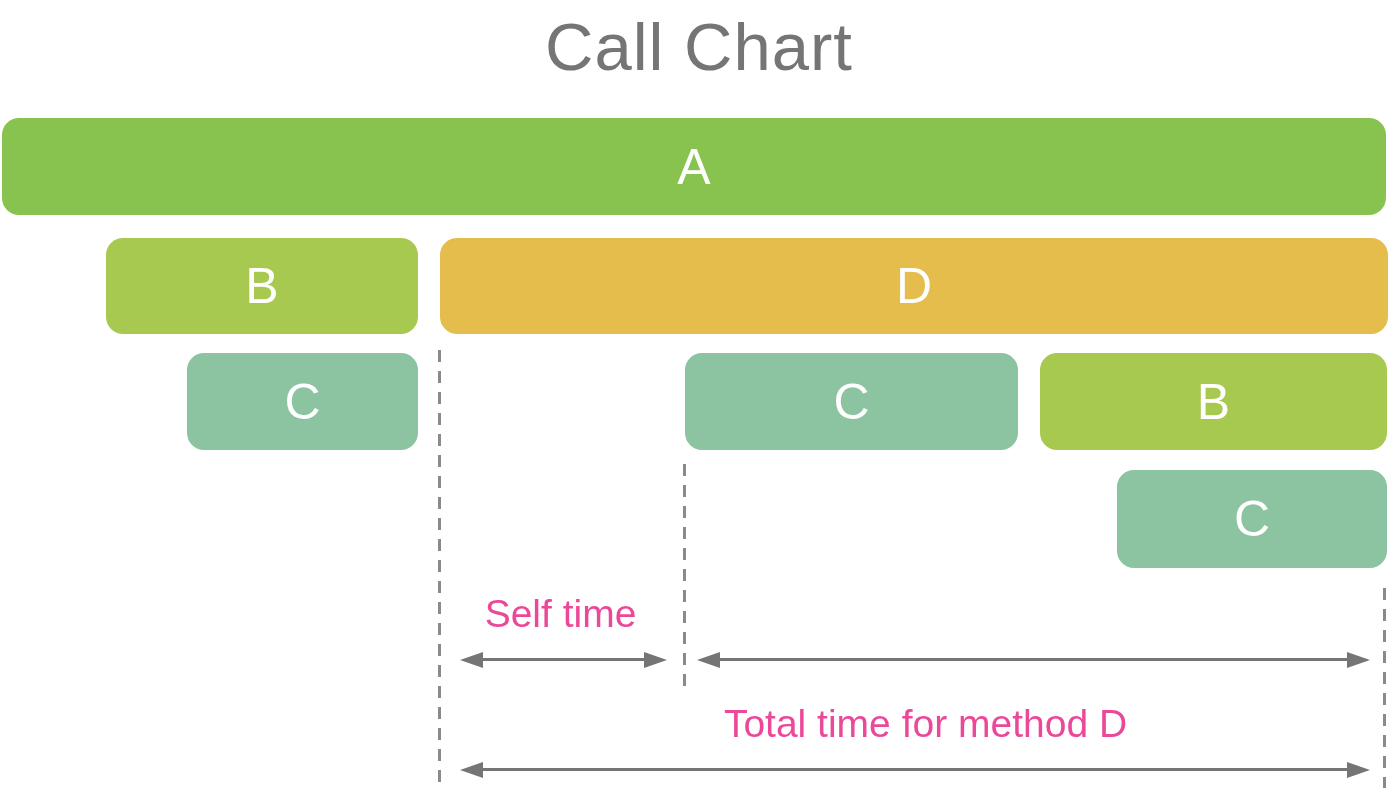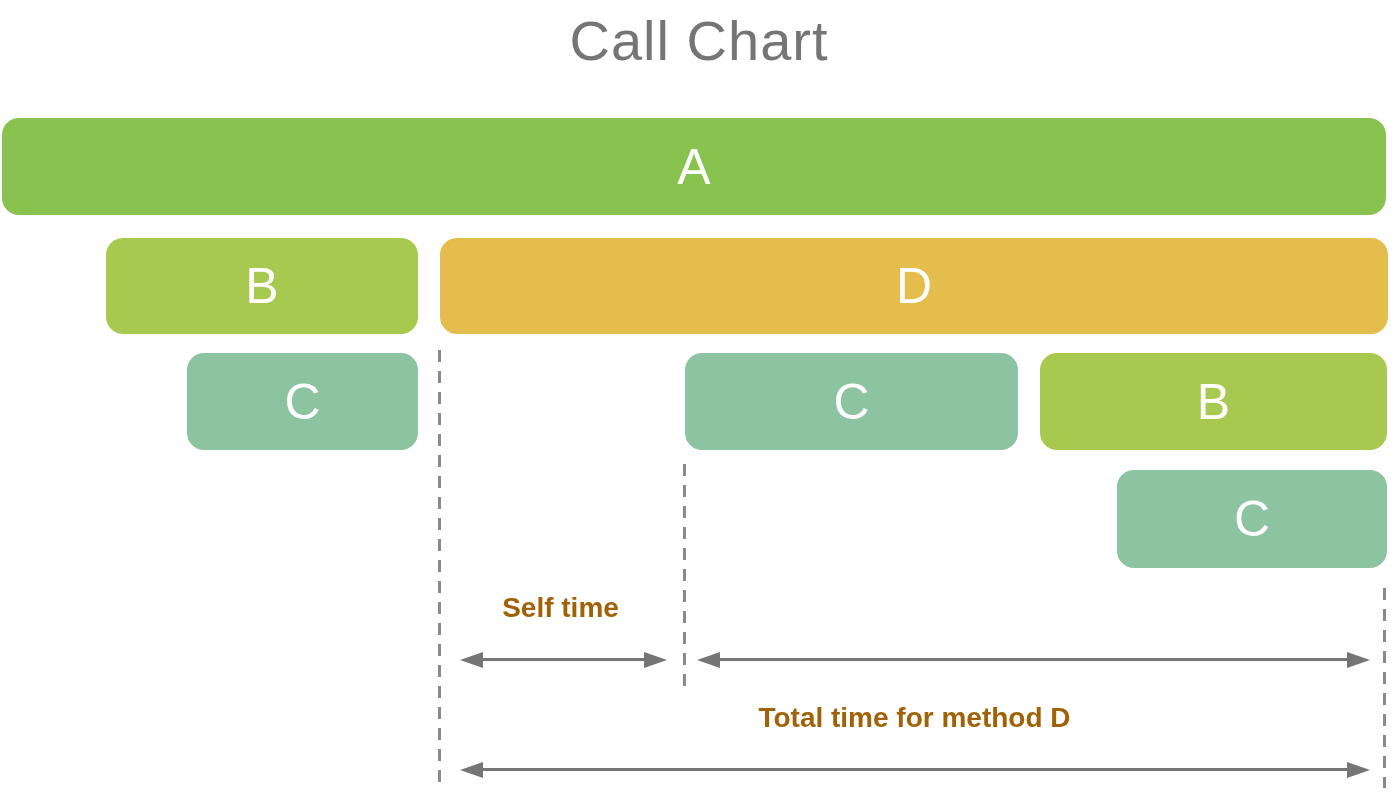--- a/index.html
+++ b/index.html
@@ -14,21 +14,21 @@
     background: #ffffff;
     overflow: hidden;
     font-family: "Liberation Sans", sans-serif;
   }
   .title {
     position: absolute;
     top: 8px;
     left: 0;
     width: 100%;
     text-align: center;
-    font-size: 56px;
+    font-size: 67px;
     font-weight: 300;
     color: #757575;
     letter-spacing: 1px;
   }
   .bar {
     position: absolute;
     border-radius: 17px;
     display: flex;
     align-items: center;
     justify-content: center;
@@ -43,23 +43,23 @@
     position: absolute;
     width: 3px;
     background: repeating-linear-gradient(
       to bottom,
       #8a8a8a 0px, #8a8a8a 12px,
       transparent 12px, transparent 21px
     );
   }
   .anno-label {
     position: absolute;
-    color: #a16207;
-    font-size: 28px;
-    font-weight: 700;
+    color: #ec4899;
+    font-size: 39px;
+    font-weight: 400;
     text-align: center;
     white-space: nowrap;
   }
   .arrow {
     position: absolute;
     height: 16px;
   }
   .arrow .line {
     position: absolute;
     left: 16px;
@@ -112,21 +112,21 @@
   </div>
   <div class="bar" style="left: 1117px; top: 470px; width: 270px; height: 98px; background: rgb(140, 195, 161);">
     <span class="bar-label">C</span>
   </div>
 
   <div class="dash-v" style="left: 438px; top: 350px; height: 440px;"></div>
   <div class="dash-v" style="left: 683px; top: 464px; height: 226px;"></div>
   <div class="dash-v" style="left: 1383px; top: 588px; height: 200px;"></div>
 
   <div class="anno-label" style="left: 438px; top: 592px; width: 245px;">Self time</div>
-  <div class="anno-label" style="left: 442px; top: 702px; width: 945px;">Total time for method D</div>
+  <div class="anno-label" style="left: 453px; top: 702px; width: 945px;">Total time for method D</div>
 
   <div class="arrow" style="left: 460px; top: 652px; width: 207px;">
     <div class="head-left"></div>
     <div class="line"></div>
     <div class="head-right"></div>
   </div>
   <div class="arrow" style="left: 697px; top: 652px; width: 673px;">
     <div class="head-left"></div>
     <div class="line"></div>
     <div class="head-right"></div>

